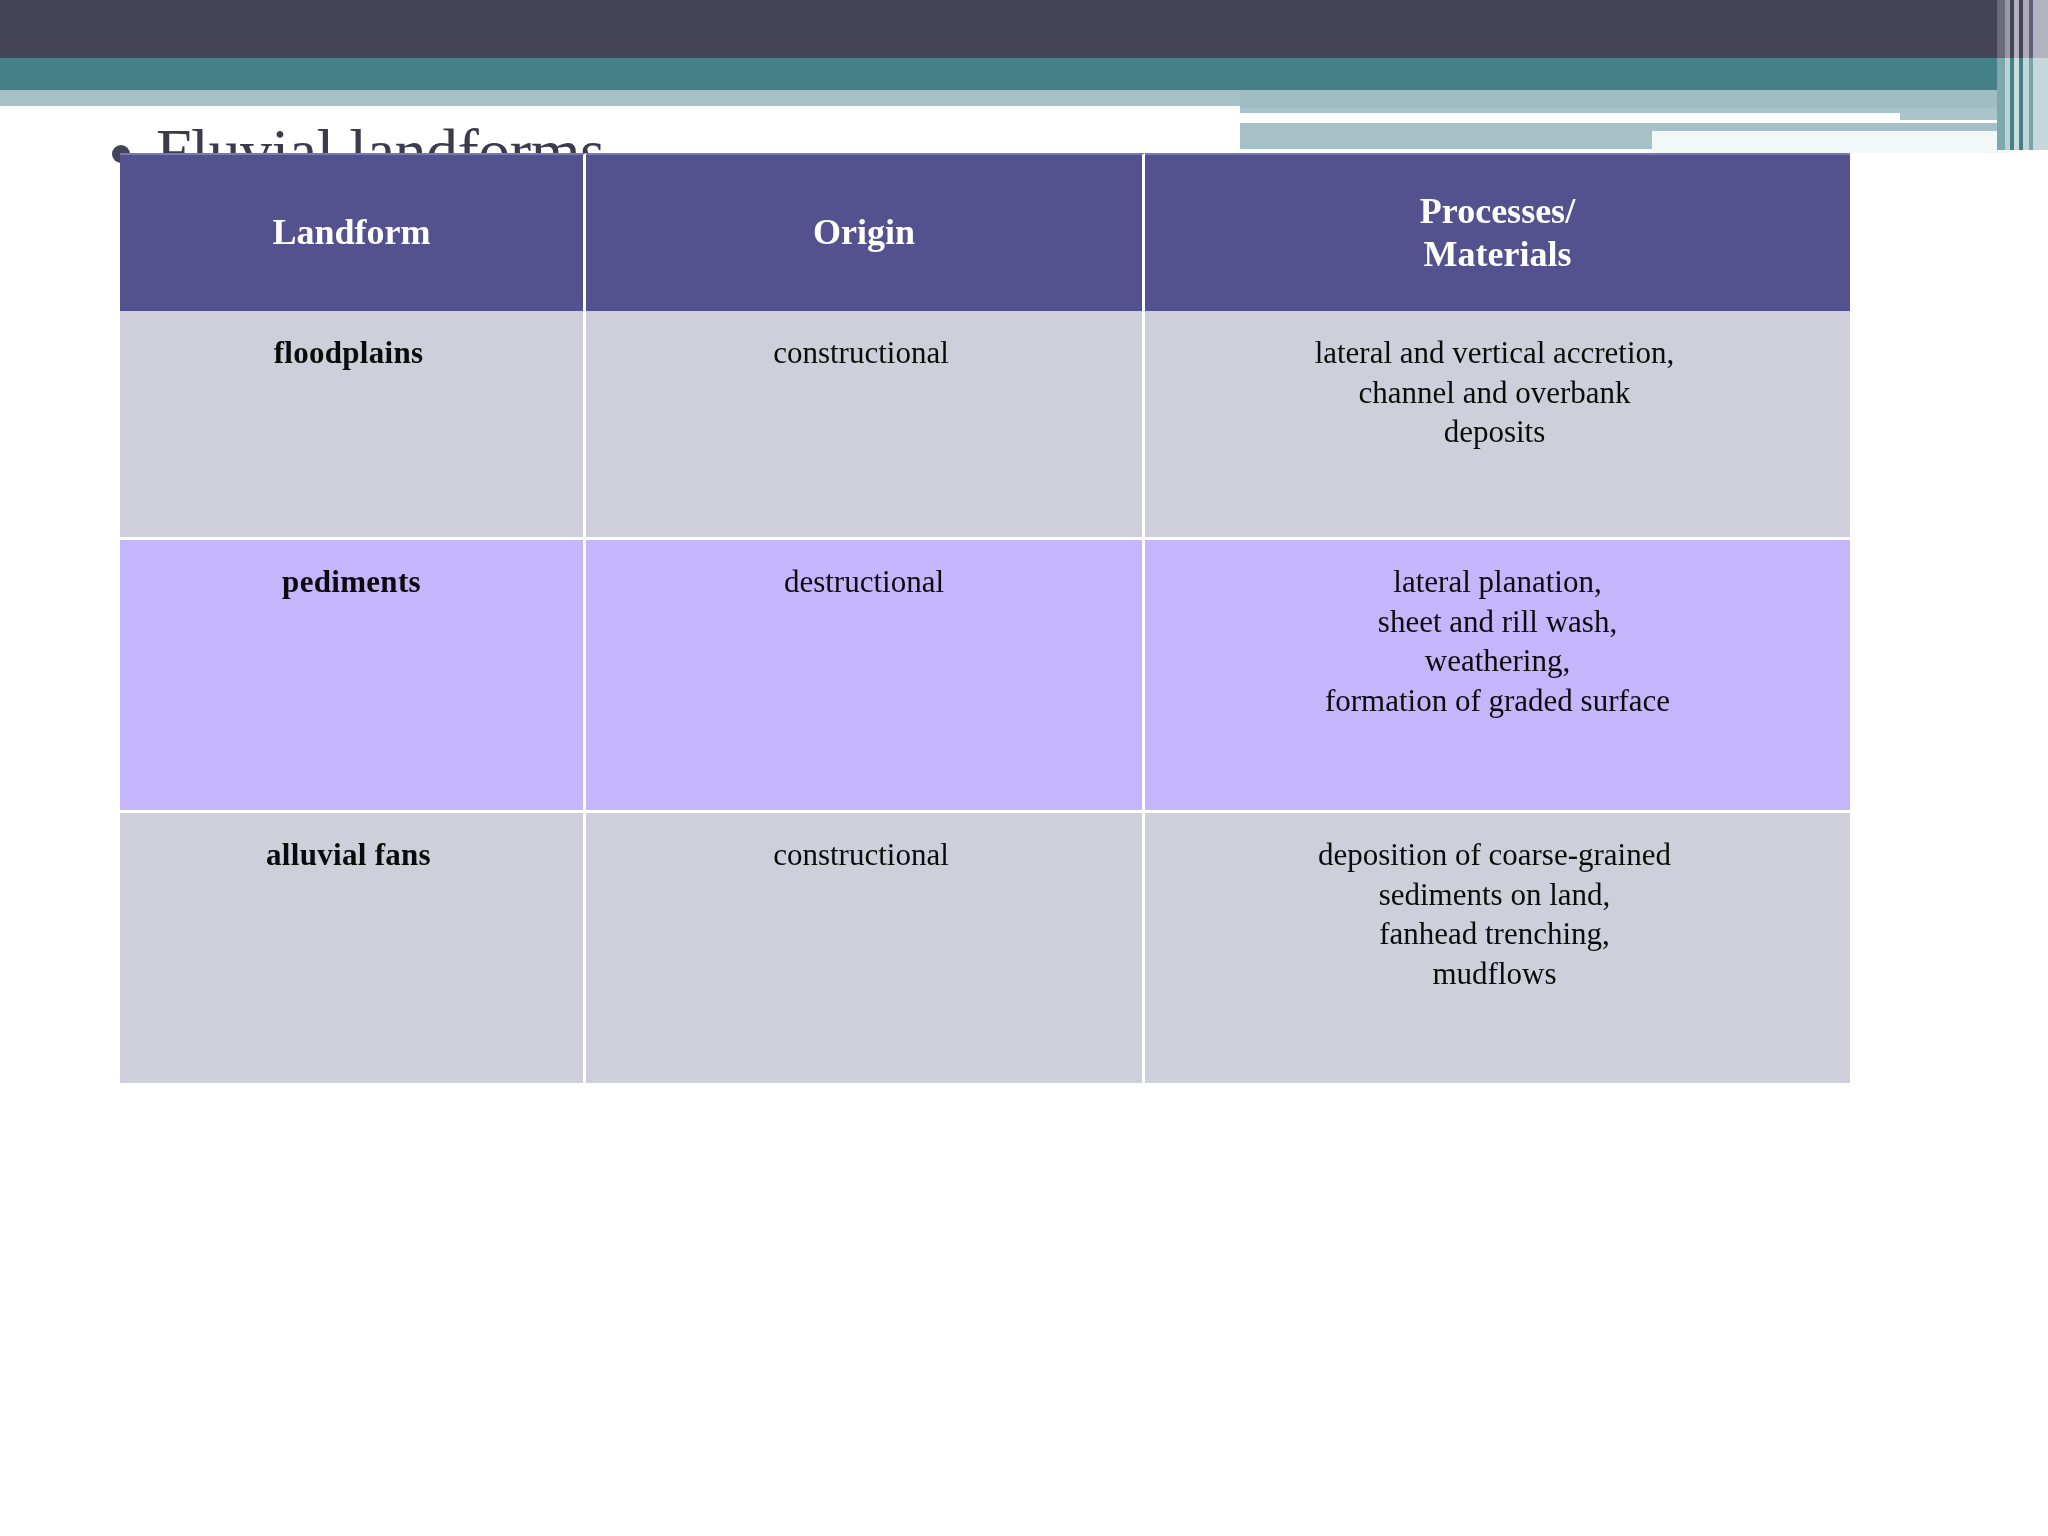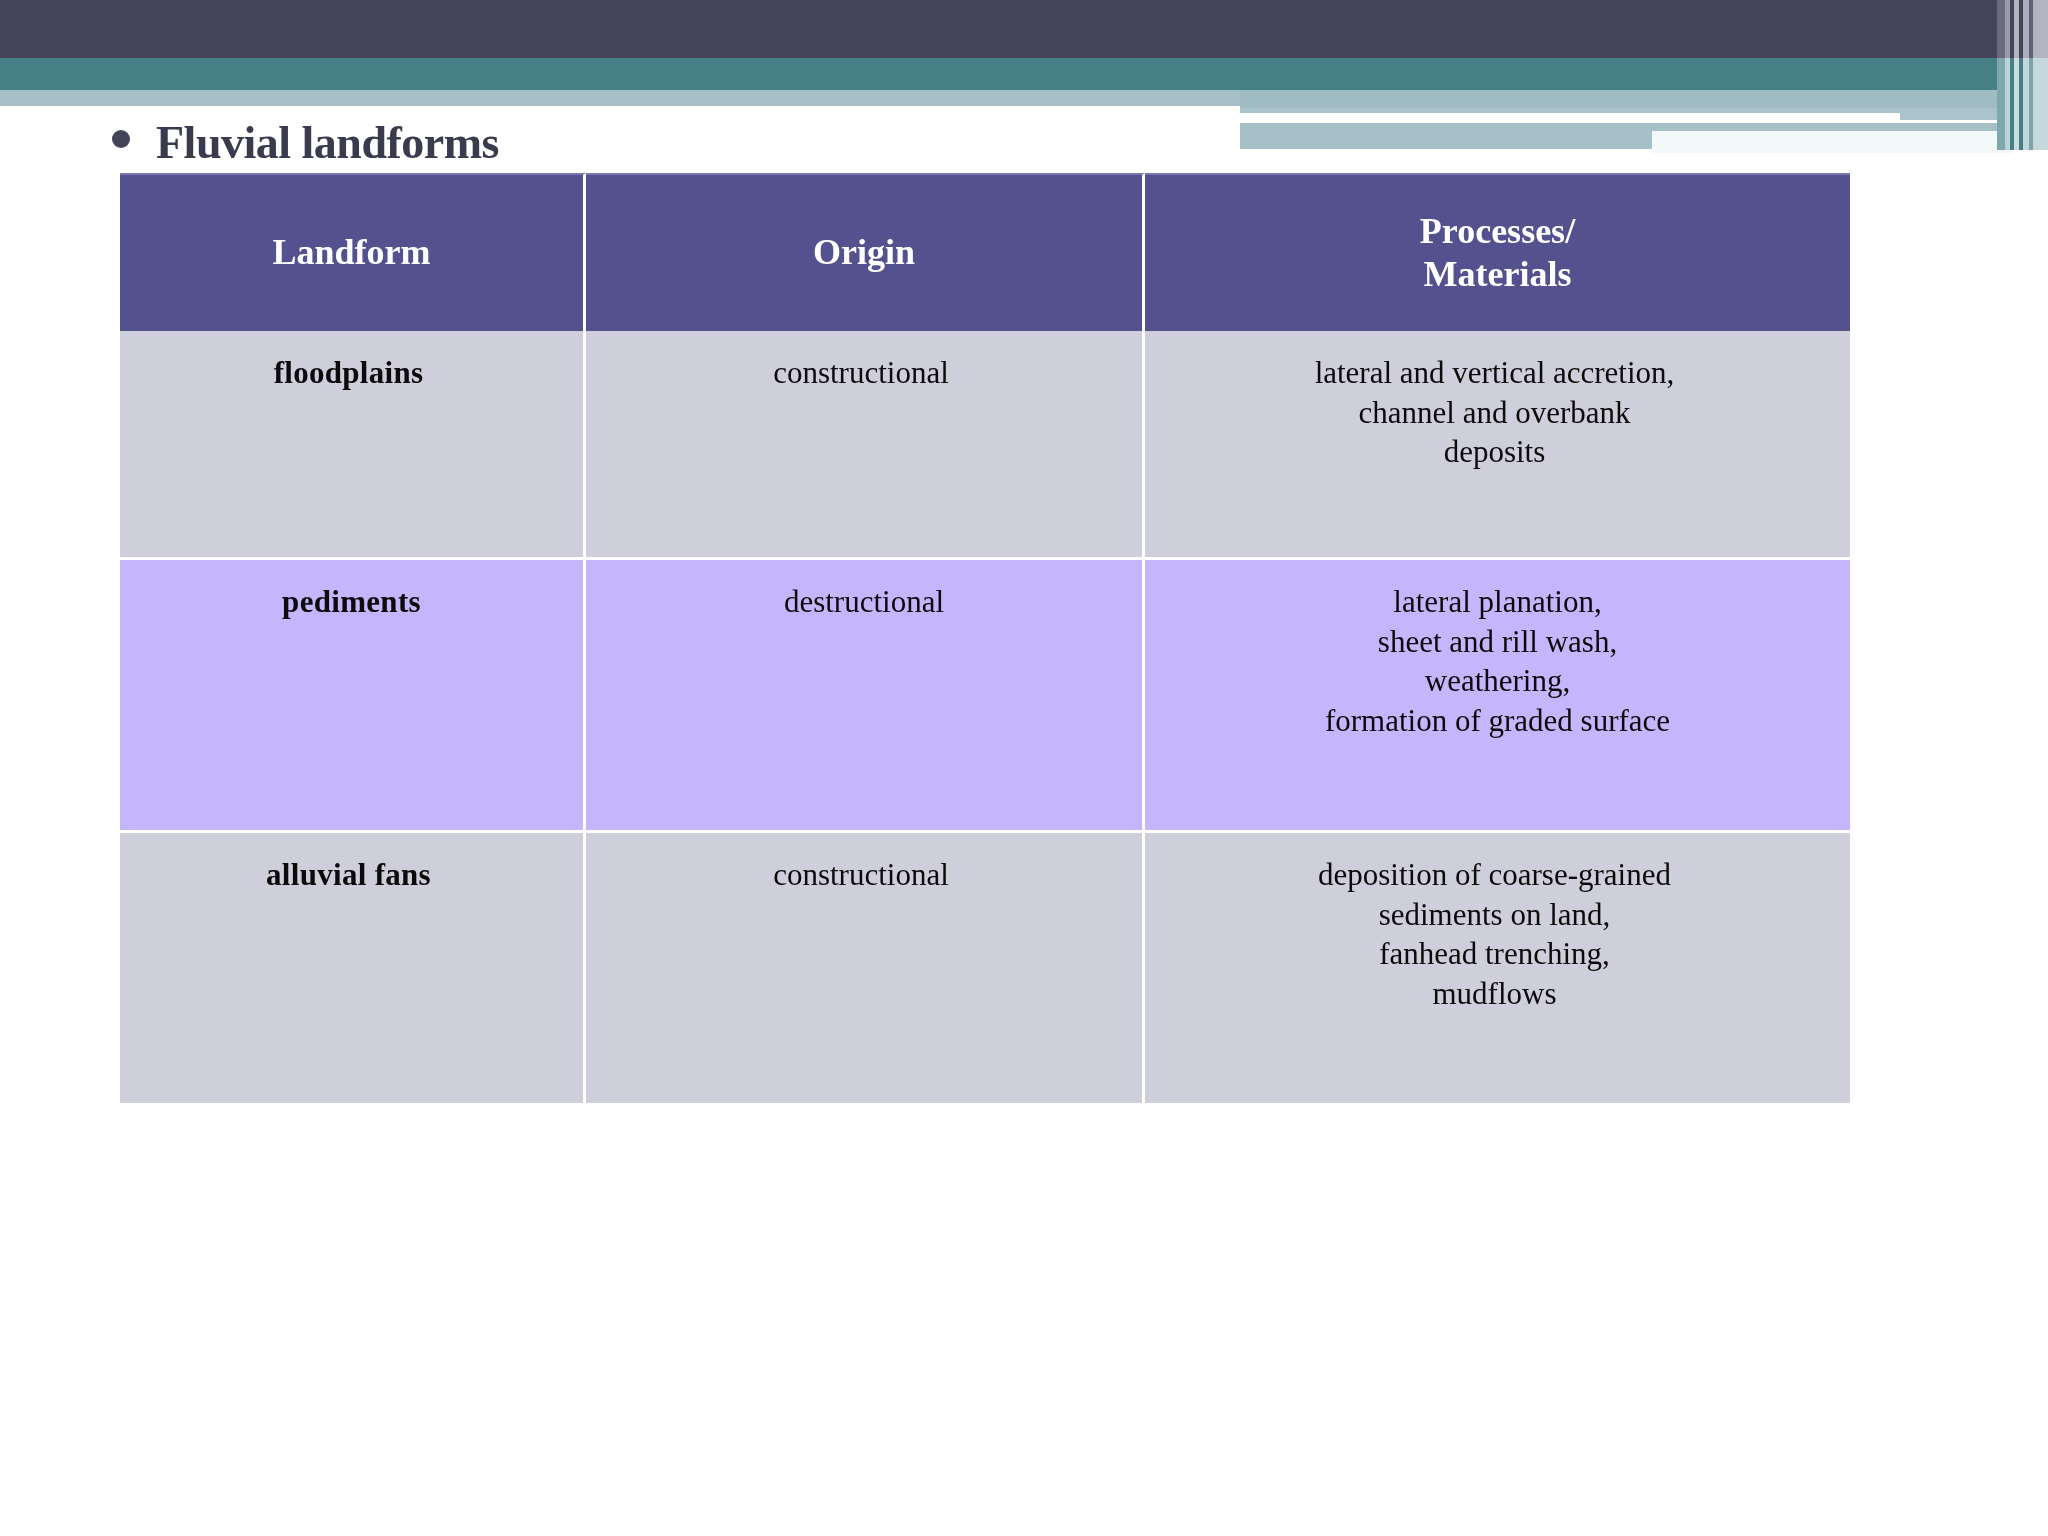--- a/index.html
+++ b/index.html
@@ -133,33 +133,33 @@
     width: 18px;
     height: 18px;
     border-radius: 50%;
     background: #43435A;
     display: inline-block;
     position: relative;
     top: -10px;
     flex: 0 0 auto;
   }
   #page-title {
-    font-size: 46px;
-    font-weight: bold;
+    font-size: 64px;
+    font-weight: normal;
     color: #3B3B4E;
     letter-spacing: -0.5px;
     line-height: 1;
     white-space: nowrap;
   }
 
   
   #landform-table {
     position: absolute;
     left: 120px;
-    top: 173px;
+    top: 153px;
     width: 1730px;
     border-collapse: separate;
     border-spacing: 0;
     table-layout: fixed;
   }
   #landform-table col.c1 { width: 466px; }
   #landform-table col.c2 { width: 559px; }
   #landform-table col.c3 { width: 705px; }
 
   #landform-table thead th {

